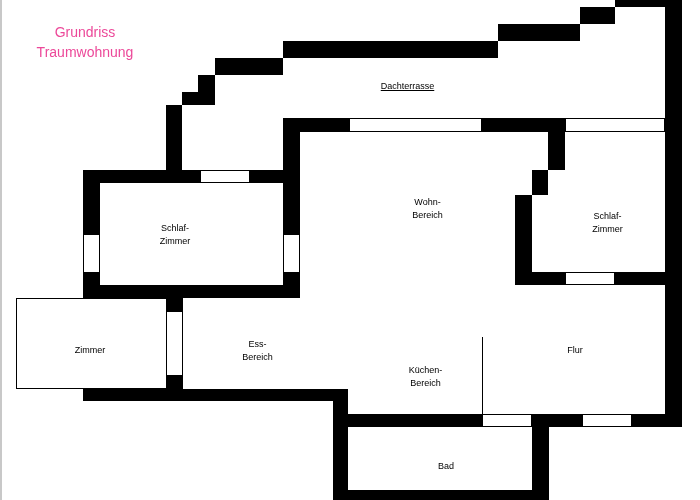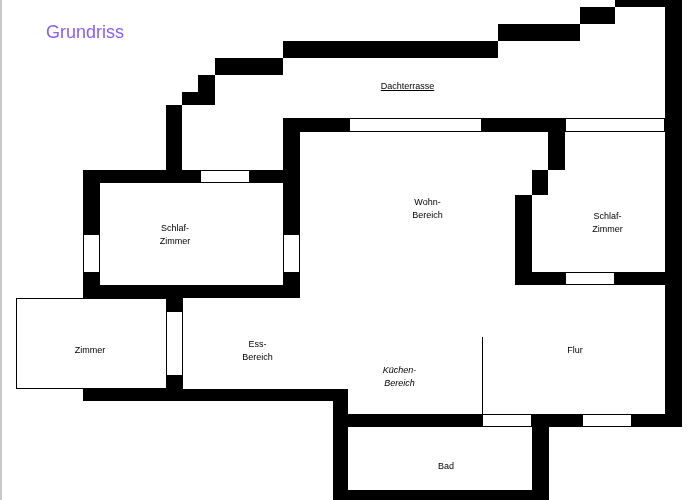--- a/index.html
+++ b/index.html
@@ -4,30 +4,31 @@
 <style>
   html, body { margin:0; padding:0; background:#ffffff; }
   body { width:700px; height:500px; position:relative; overflow:hidden; font-family:"Liberation Sans", sans-serif; }
   .frame { position:absolute; left:0; top:0; width:700px; height:500px; }
   .leftline { position:absolute; left:0; top:0; width:2px; height:500px; background:#c8c8c8; }
   .w { position:absolute; background:#000; }
   .win { position:absolute; background:#fff; border:1px solid #000; box-sizing:border-box; }
   .thin { position:absolute; background:#000; }
   .loggia { position:absolute; background:#fff; border:1px solid #000; box-sizing:border-box; }
   .label { position:absolute; font-size:9px; color:#000; text-align:center; line-height:13px; white-space:nowrap; }
-  .title { position:absolute; font-size:18px; color:#8b5cf6; text-align:center; line-height:20px; }
+  .title { position:absolute; font-size:14px; color:#ec4899; text-align:center; line-height:20px; }
 </style>
 </head>
 <body>
 
 <div class="frame">
   <div class="leftline"></div>
 
   <div class="title" style="left:20px; top:22px; width:130px;">
     <div>Grundriss</div>
+    <div>Traumwohnung</div>
   </div>
 
   <div class="w" style="left:166px; top:105px; width:16px; height:65px;"></div>
   <div class="w" style="left:182px; top:92px; width:33px; height:13px;"></div>
   <div class="w" style="left:198px; top:75px; width:17px; height:17px;"></div>
   <div class="w" style="left:215px; top:58px; width:68px; height:17px;"></div>
   <div class="w" style="left:283px; top:41px; width:215px; height:17px;"></div>
   <div class="w" style="left:498px; top:24px; width:82px; height:17px;"></div>
   <div class="w" style="left:580px; top:7px; width:35px; height:17px;"></div>
   <div class="w" style="left:615px; top:0px; width:50px; height:7px;"></div>
@@ -78,21 +79,21 @@
   <div class="label" style="left:220px; top:338px; width:75px;">
     <div>Ess-</div>
     <div>Bereich</div>
   </div>
 
   <div class="w" style="left:83px; top:389px; width:265px; height:12px;"></div>
   <div class="w" style="left:333px; top:389px; width:15px; height:111px;"></div>
 
   <div class="thin" style="left:482px; top:337px; width:1px; height:77px;"></div>
 
-  <div class="label" style="left:362px; top:364px; width:75px;font-style:italic;">
+  <div class="label" style="left:388px; top:364px; width:75px;">
     <div>Küchen-</div>
     <div>Bereich</div>
   </div>
 
   <div class="label" style="left:545px; top:344px; width:60px;">Flur</div>
 
   <div class="w" style="left:333px; top:414px; width:349px; height:13px;"></div>
   <div class="win" style="left:482px; top:414px; width:50px; height:13px;"></div>
   <div class="win" style="left:582px; top:414px; width:50px; height:13px;"></div>
   <div class="w" style="left:532px; top:414px; width:17px; height:86px;"></div>

